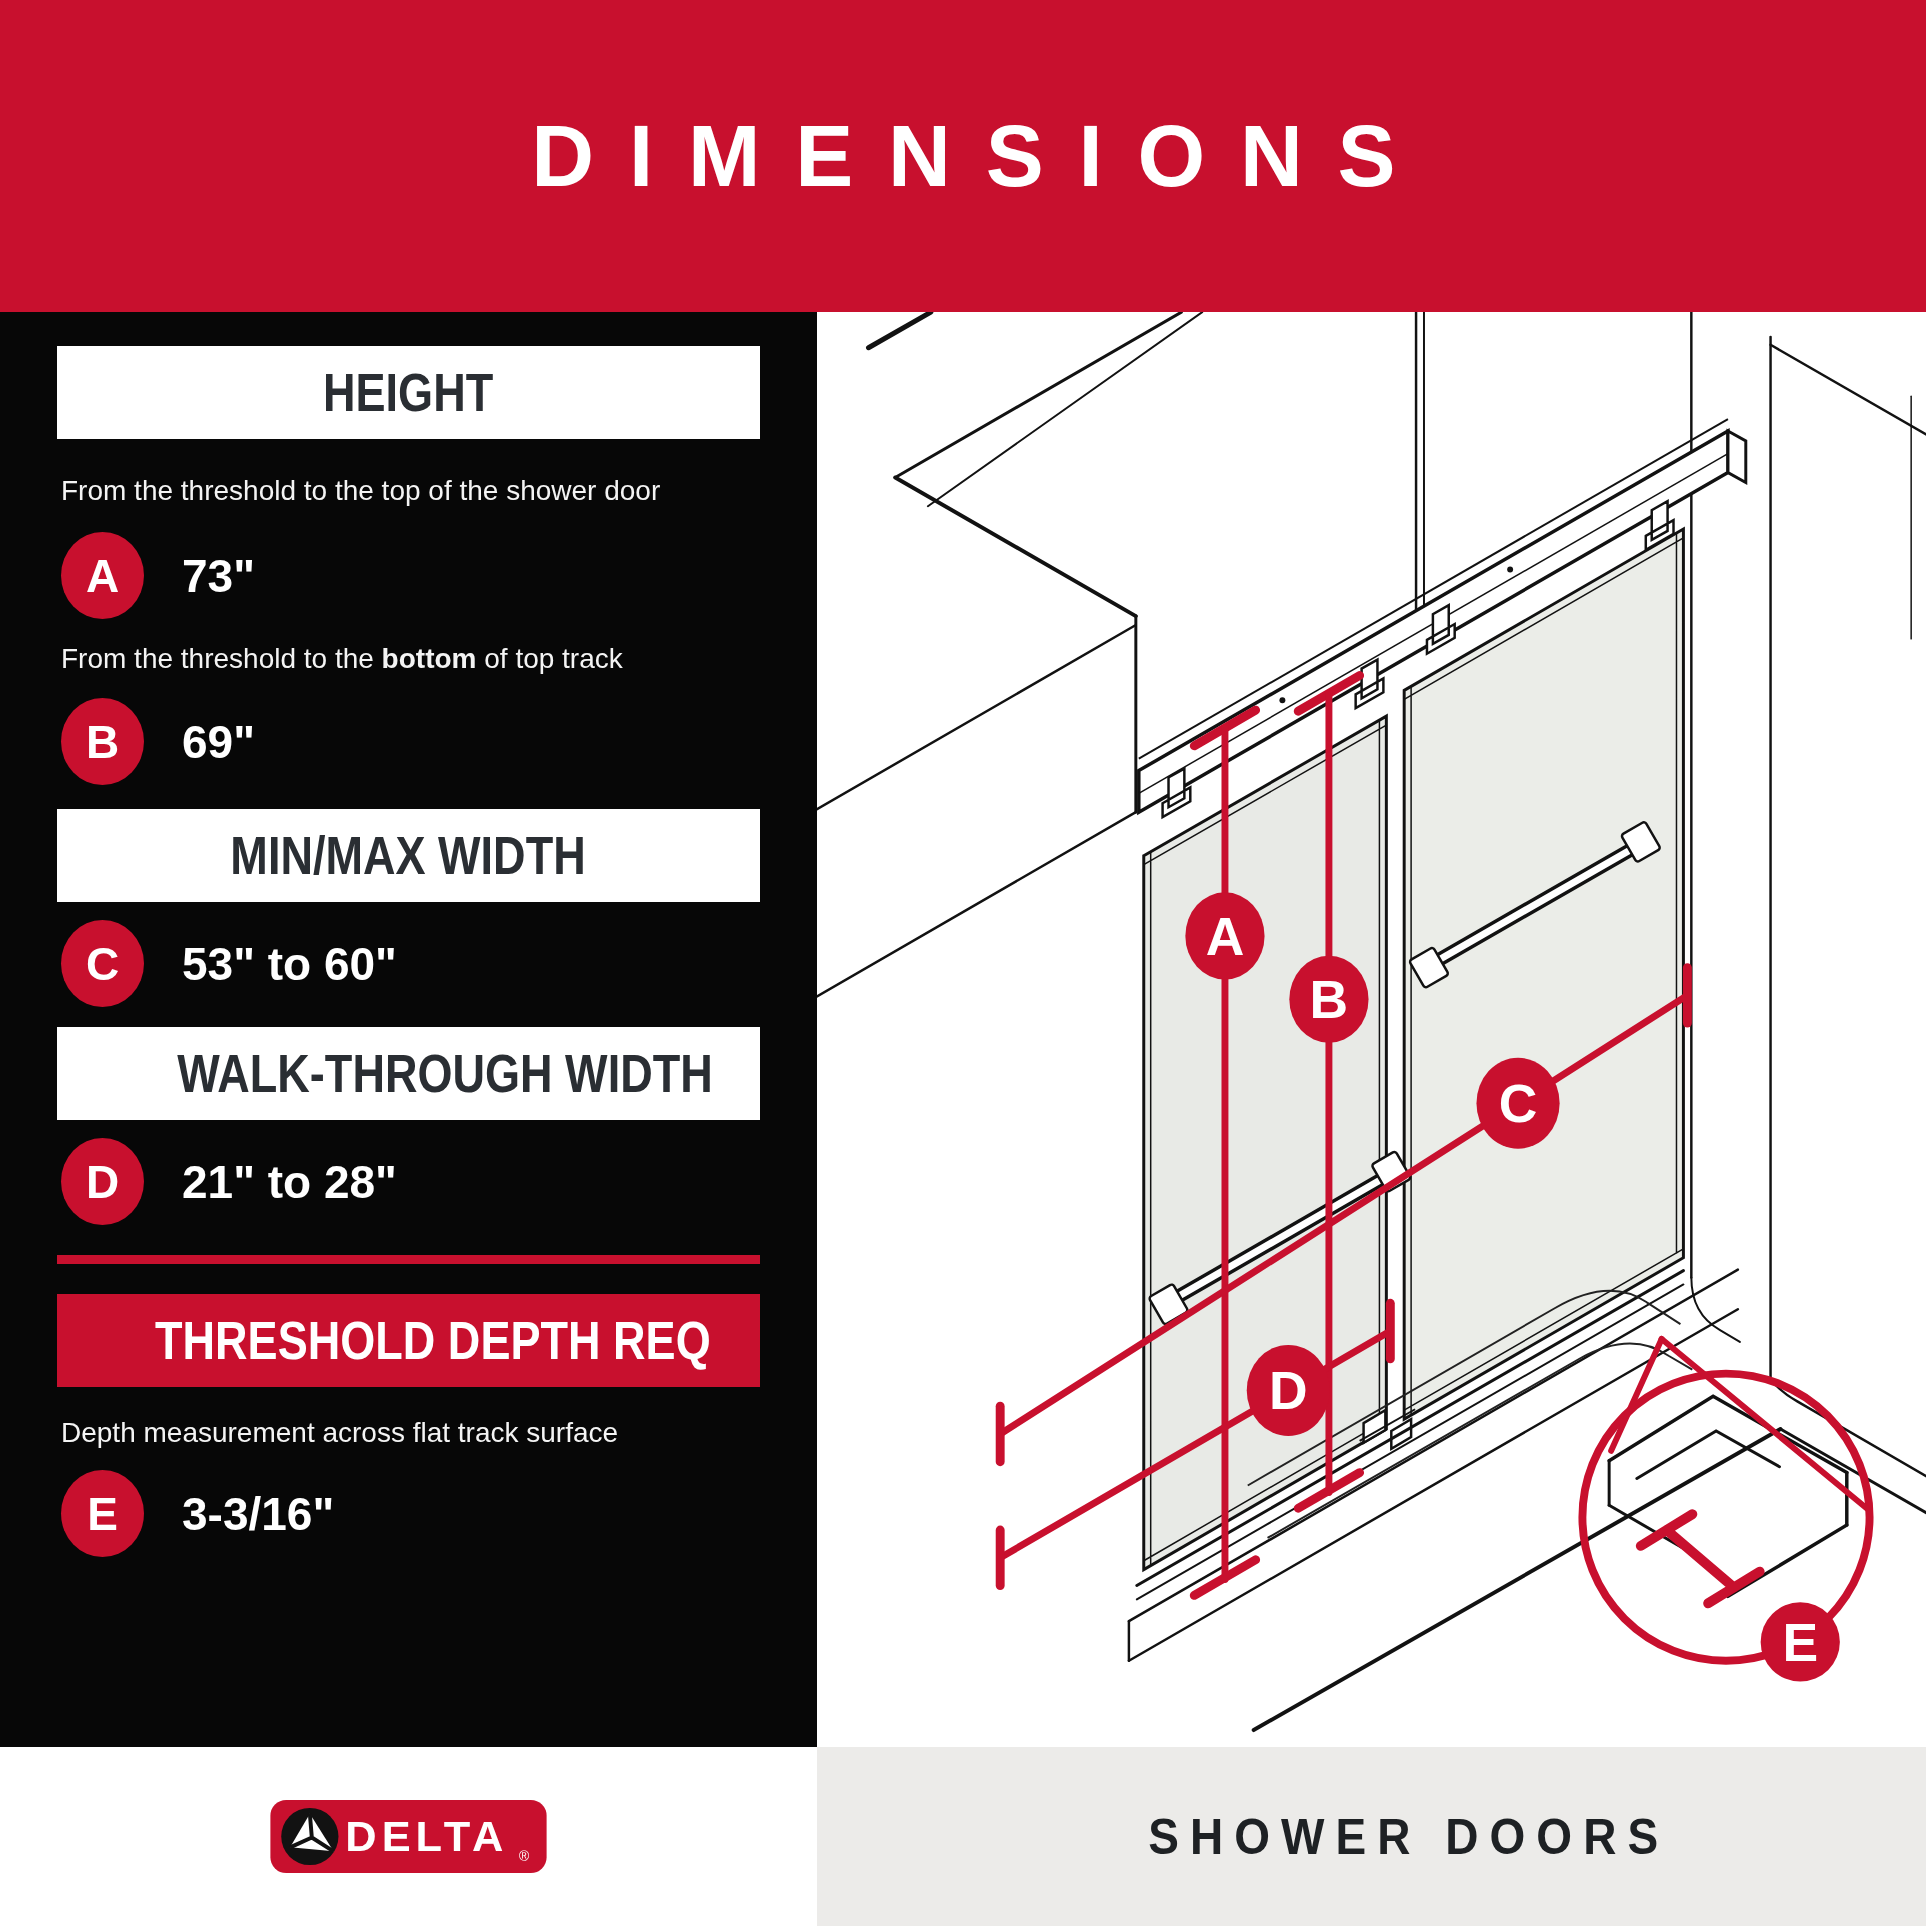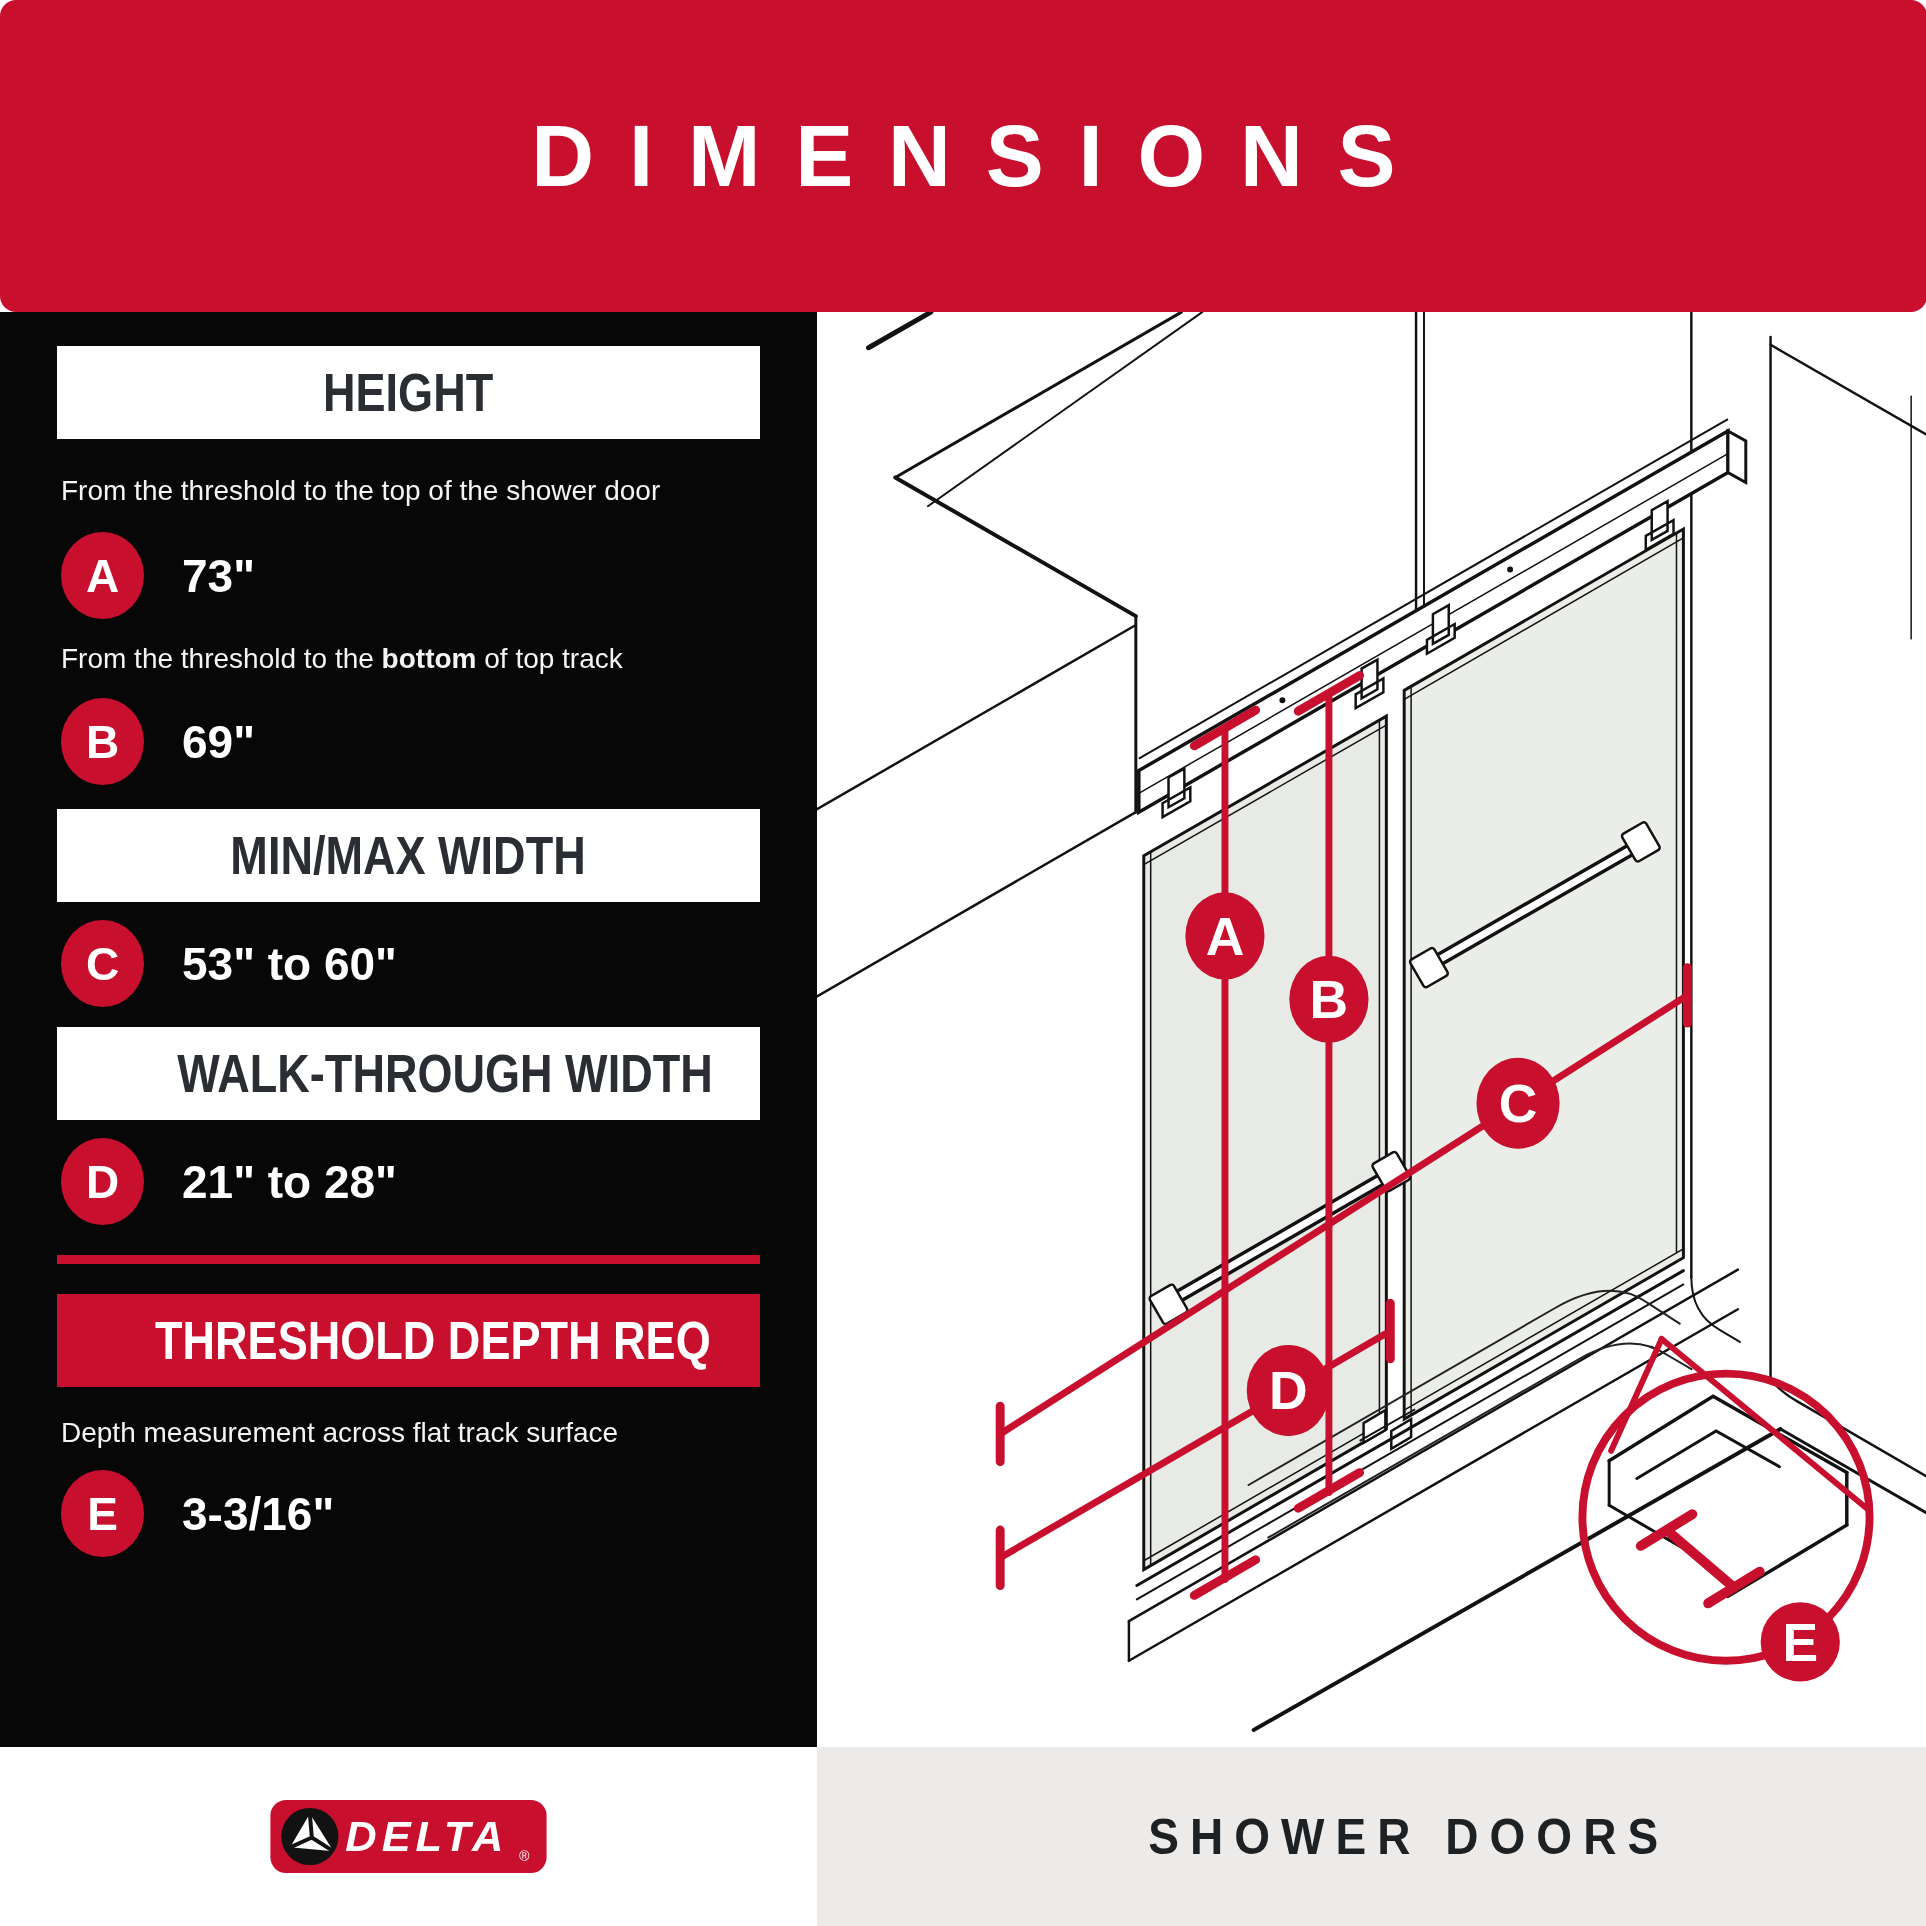--- a/index.html
+++ b/index.html
@@ -1,21 +1,21 @@
 <!DOCTYPE html>
 <html><head>
 <meta charset="utf-8">
 <style>
   html,body{margin:0;padding:0;}
   body{width:1927px;height:1927px;position:relative;background:#fff;
        font-family:"Liberation Sans", sans-serif;overflow:hidden;}
 
   
   .banner{position:absolute;left:0;top:0;width:1927px;height:312px;
-          display:flex;align-items:center;justify-content:center;border-radius:16px;}
+          display:flex;align-items:center;justify-content:center;}
   .banner h1{margin:0;color:#fff;font-size:87px;font-weight:bold;
              letter-spacing:.40em;text-indent:.40em;}
 
   
   .panel{position:absolute;left:0;top:312px;width:817px;height:1436px;
          padding-top:34px;box-sizing:border-box;}
   .bar{height:93px;margin:0 57px;display:flex;align-items:center;justify-content:center;}
   .bar.white{background:#fff;}
   .bar.red{background:#C8102E;justify-content:flex-end;}
   .bar-title{font-size:53px;font-weight:bold;color:#2A2E33;white-space:nowrap;
@@ -35,21 +35,21 @@
   .spec-value{color:#fff;font-size:46px;font-weight:bold;margin-left:38px;white-space:nowrap;}
   .redline{height:9px;background:#C8102E;margin:30px 57px 0 57px;}
   .bar.mt24{margin-top:24px;} .bar.mt20{margin-top:20px;justify-content:flex-end;} .bar.mt30{margin-top:30px;}
 
   
   .illustration{position:absolute;left:817px;top:312px;width:1110px;height:1436px;background:#fff;}
   .illustration svg{display:block;}
 
   
   .footer-left{position:absolute;left:0;top:1747px;width:817px;height:179px;background:#fff;
-               display:flex;align-items:center;justify-content:center;font-style:italic;}
+               display:flex;align-items:center;justify-content:center;}
   .footer-right{position:absolute;left:817px;top:1747px;width:1172px;height:179px;
                 background:#ECEBE9;display:flex;align-items:center;justify-content:center;}
   .category{font-size:50px;font-weight:bold;color:#1E2124;letter-spacing:.24em;
             text-indent:.24em;transform:scaleX(.92);white-space:nowrap;}
 </style>
 </head>
 <body>
 
 <header class="banner" style="background:#C8102E;">
   <h1>DIMENSIONS</h1>

